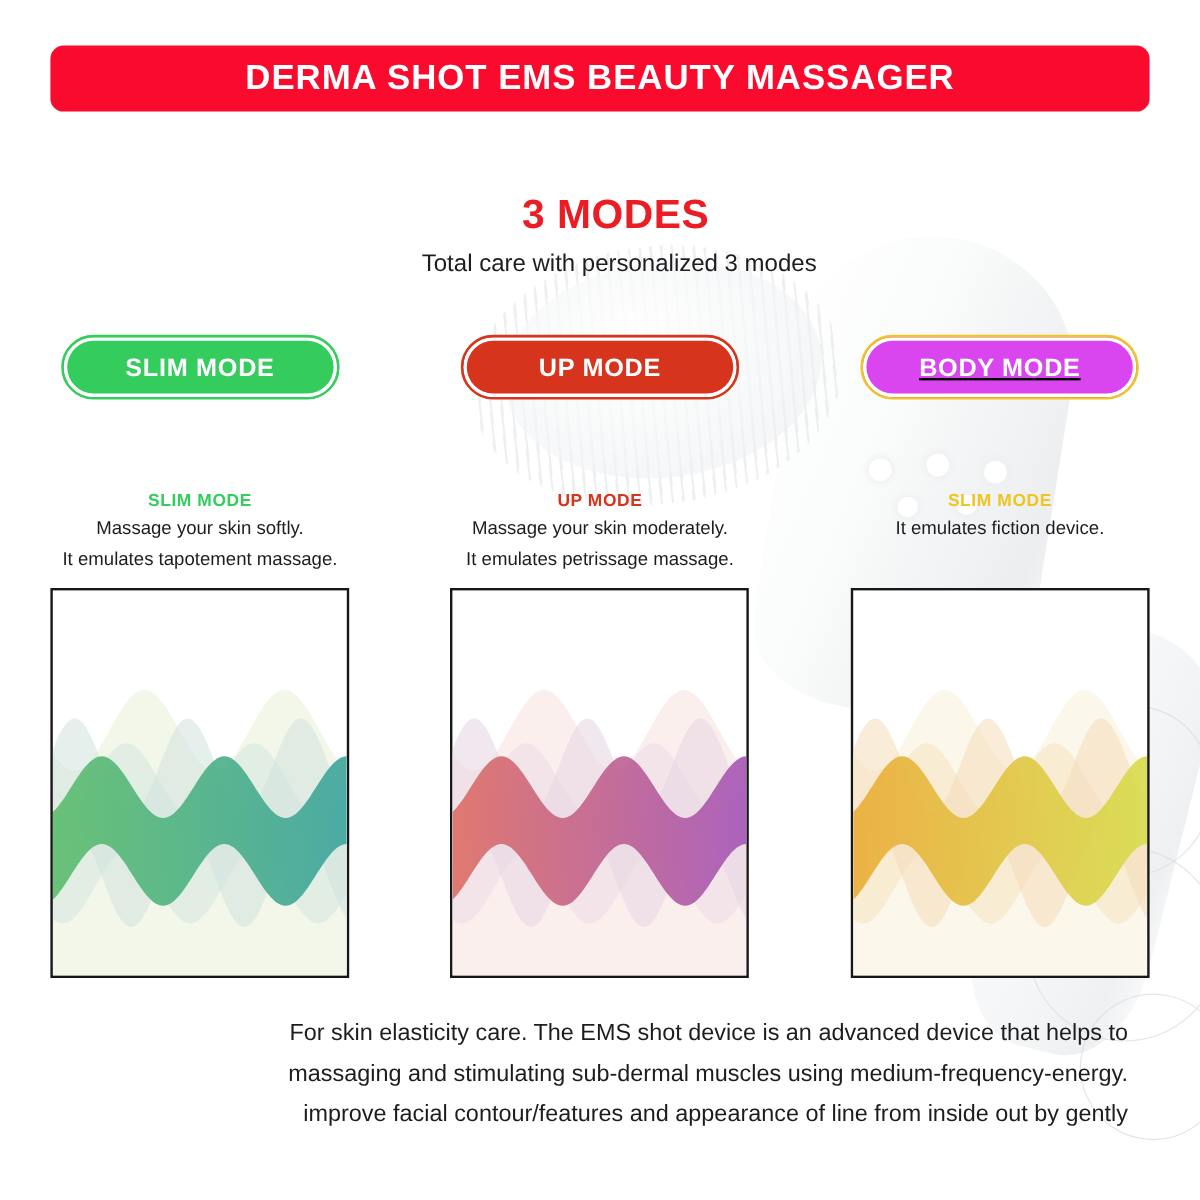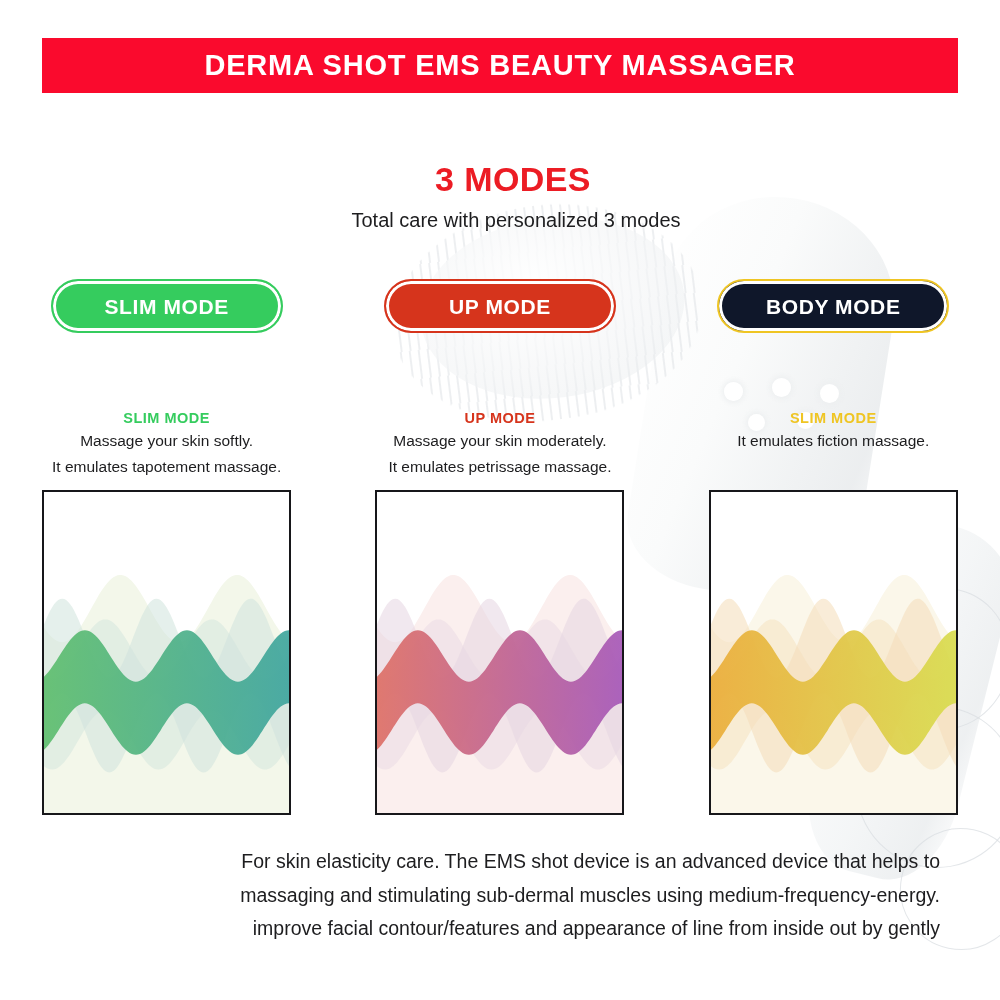--- a/index.html
+++ b/index.html
@@ -281,61 +281,61 @@
     <div class="ghost-ring r1"></div>
     <div class="ghost-ring r2"></div>
     <div class="ghost-ring r3"></div>
     <div class="ghost-dot d1"></div>
     <div class="ghost-dot d2"></div>
     <div class="ghost-dot d3"></div>
     <div class="ghost-dot d4"></div>
     <div class="ghost-dot d5"></div>
   </div>
 
-  <div class="header-bar" style="background: rgb(250, 10, 45);">
+  <div class="header-bar" style="background: rgb(250, 10, 45); border-radius: 11px;">
     <div class="header-title">DERMA SHOT EMS BEAUTY MASSAGER</div>
   </div>
 
   <div class="section-head">
     <p class="section-title" style="color: rgb(236, 28, 36); margin-left: 26px;">3 MODES</p>
     <p class="section-sub">Total care with personalized 3 modes</p>
   </div>
 
   <div class="pills-row">
     <div class="pill-cell">
       <div class="pill" id="pill-0" style="background: rgb(53, 204, 94); border-color: rgb(53, 204, 94);">
         <span class="pill-label">SLIM MODE</span>
       </div>
     </div>
     <div class="pill-cell">
       <div class="pill" id="pill-1" style="background: rgb(214, 52, 28); border-color: rgb(214, 52, 28);">
         <span class="pill-label">UP MODE</span>
       </div>
     </div>
     <div class="pill-cell">
-      <div class="pill" id="pill-2" style="background: #0f172a; border-color: rgb(239, 197, 35);">
+      <div class="pill" id="pill-2" style="background: #d946ef; border-color: rgb(239, 197, 35); text-decoration: underline;">
         <span class="pill-label">BODY MODE</span>
       </div>
     </div>
   </div>
 
   <div class="captions-row">
     <div class="caption-cell">
       <p class="caption-mode" id="cap-0" style="color: rgb(53, 204, 94);">SLIM MODE</p>
       <p class="caption-line">Massage your skin softly.</p>
       <p class="caption-line">It emulates tapotement massage.</p>
     </div>
     <div class="caption-cell">
       <p class="caption-mode" id="cap-1" style="color: rgb(214, 52, 28);">UP MODE</p>
       <p class="caption-line">Massage your skin moderately.</p>
       <p class="caption-line">It emulates petrissage massage.</p>
     </div>
     <div class="caption-cell">
       <p class="caption-mode" id="cap-2" style="color: rgb(239, 197, 35);">SLIM MODE</p>
-      <p class="caption-line">It emulates fiction massage.</p>
+      <p class="caption-line">It emulates fiction device.</p>
     </div>
   </div>
 
   <div class="panels-row">
     <div class="panel-cell">
       <div class="panel">
         <svg id="wave-0" viewBox="0 0 249 325" preserveAspectRatio="none">
             <defs>
               <linearGradient id="gmain0" x1="0" y1="0" x2="1" y2="0">
                 <stop offset="0%" stop-color="#5FBE6E"></stop>

